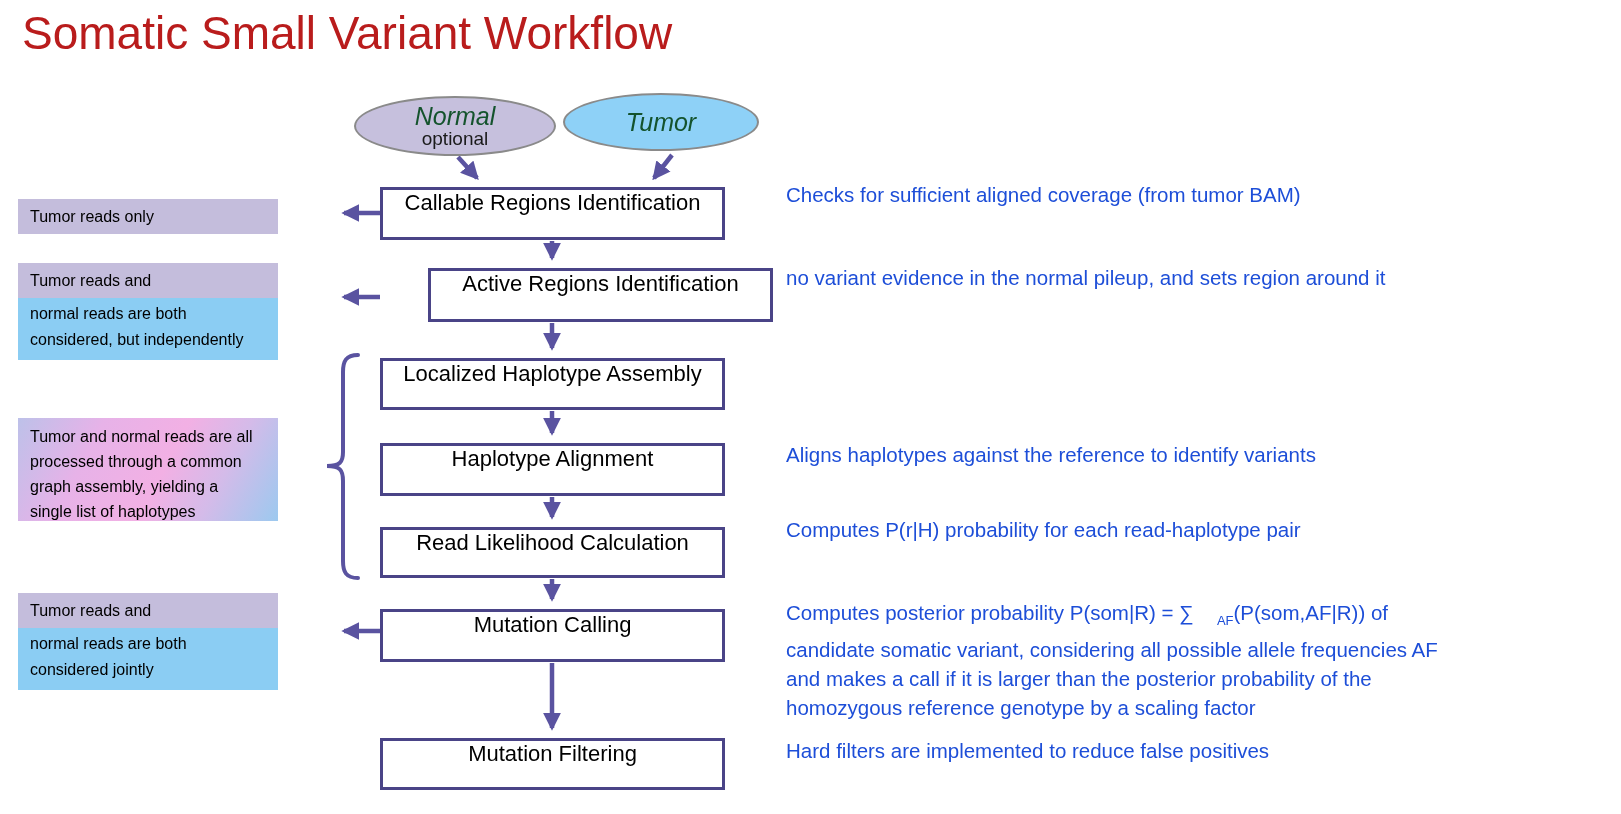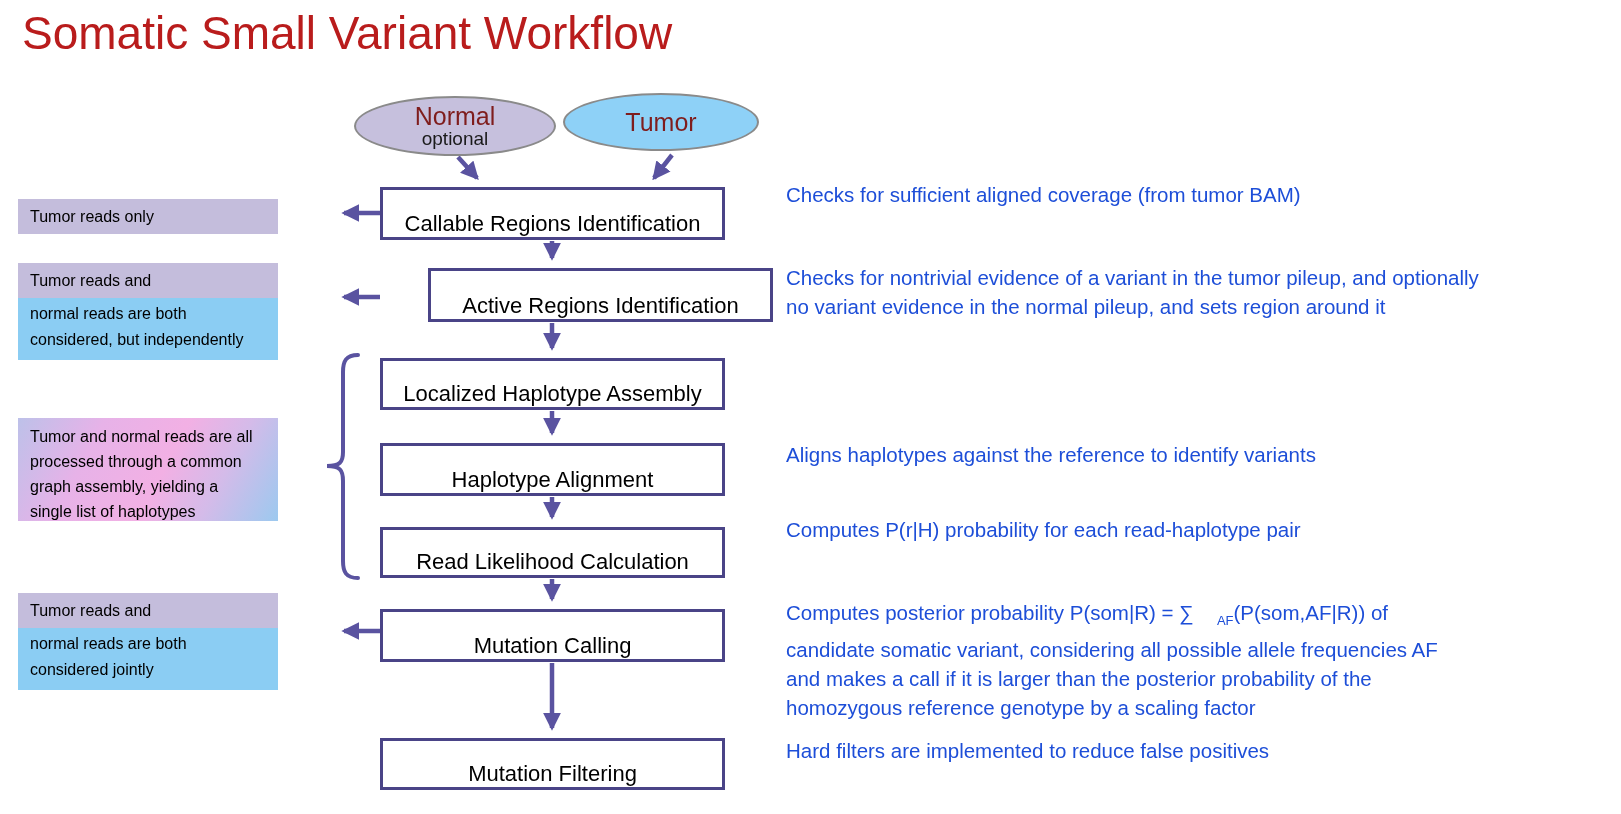--- a/index.html
+++ b/index.html
@@ -13,27 +13,27 @@
   }
   svg.connectors{position:absolute;left:0;top:0;width:1621px;height:814px;pointer-events:none;}
 
   .ellipse{
     position:absolute;border:2px solid #8a8a8a;border-radius:50%;
     display:flex;flex-direction:column;align-items:center;justify-content:center;
     text-align:center;line-height:1.05;
   }
   .ellipse.normal{left:354px;top:96px;width:198px;height:56px;background:#c6c0dd;}
   .ellipse.tumor{left:563px;top:93px;width:192px;height:54px;background:#8ed1f7;}
-  .ellipse .main{font-size:25px;color:#7f1d1d;}
+  .ellipse .main{font-size:25px;color:#14532d;font-style:italic;}
   .ellipse .sub{font-size:19px;color:#1a1a1a;margin-top:-1px;}
 
   .step-box{
     position:absolute;left:380px;width:345px;background:#ffffff;
     border:3px solid #4a4487;box-sizing:border-box;
-    display:flex;align-items:flex-end;justify-content:center;
+    display:flex;align-items:flex-start;justify-content:center;
     font-size:22px;white-space:nowrap;
   }
   .annotation{
     position:absolute;left:786px;width:820px;font-size:20.5px;line-height:29px;color:#1d4ed8;
   }
   .annotation .aline{display:block;white-space:nowrap;}
   .sumsub{font-size:13px;vertical-align:-5px;margin-left:23px;}
 
   .note{position:absolute;left:18px;width:260px;box-sizing:border-box;font-size:16px;}
   .band{display:block;box-sizing:border-box;width:100%;}
@@ -139,21 +139,20 @@
       <span class="nline">normal reads are both</span>
       <span class="nline">considered jointly</span>
     </div>
   </div>
 
   <div class="annotation" style="top:180px;">
     <span class="aline">Checks for sufficient aligned coverage (from tumor BAM)</span>
   </div>
 
   <div class="annotation" style="top:263px;">
-    <span class="aline">Checks for nontrivial evidence of a variant in the tumor pileup, and optionally</span>
     <span class="aline">no variant evidence in the normal pileup, and sets region around it</span>
   </div>
 
 
   <div class="annotation" style="top:440px;">
     <span class="aline">Aligns haplotypes against the reference to identify variants</span>
   </div>
 
   <div class="annotation" style="top:515px;">
     <span class="aline">Computes P(r|H) probability for each read-haplotype pair</span>

